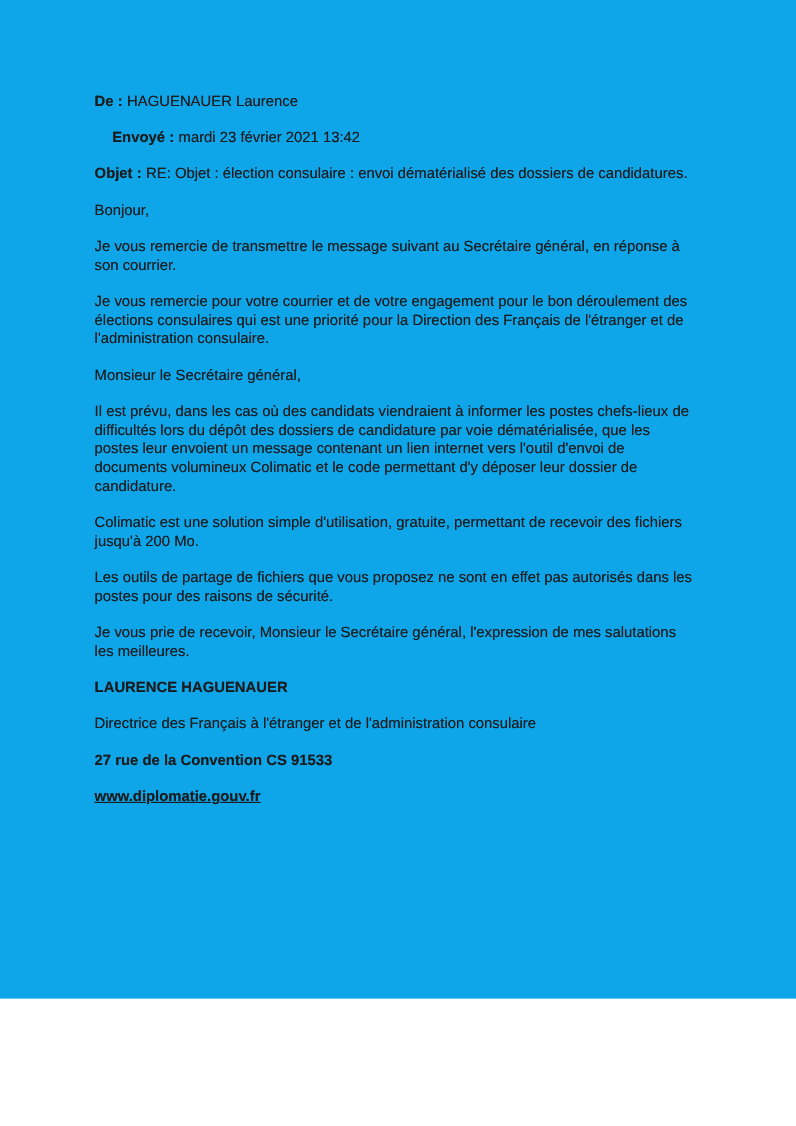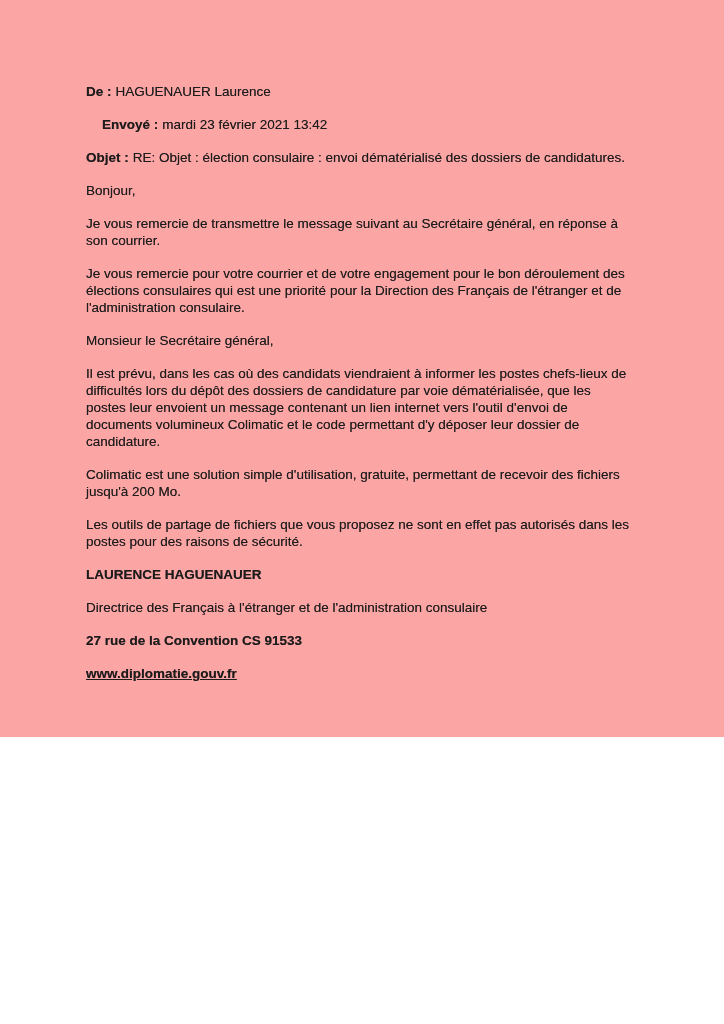--- a/index.html
+++ b/index.html
@@ -3,22 +3,22 @@
 <meta charset="utf-8">
 <style>
   html, body {
     margin: 0;
     padding: 0;
     background: #ffffff;
   }
   .page {
     position: relative;
     width: 724px;
-    height: 737px;
-    background: #fca5a5;
+    height: 908px;
+    background: #0ea5e9;
     overflow: hidden;
     font-family: "Liberation Sans", sans-serif;
   }
   .content {
     position: absolute;
     left: 86px;
     top: 83px;
     width: 545px;
     font-size: 13.5px;
     line-height: 17px;
@@ -59,20 +59,21 @@
     <p><span class="label">Objet :</span><span>RE: Objet : élection consulaire : envoi dématérialisé des dossiers de candidatures.</span></p>
 
     <p>Bonjour,</p>
 
     <p>Je vous remercie de transmettre le message suivant au Secrétaire général, en réponse à son courrier.</p>
     <p>Je vous remercie pour votre courrier et de votre engagement pour le bon déroulement des élections consulaires qui est une priorité pour la Direction des Français de l'étranger et de l'administration consulaire.</p>
     <p>Monsieur le Secrétaire général,</p>
     <p>Il est prévu, dans les cas où des candidats viendraient à informer les postes chefs-lieux de difficultés lors du dépôt des dossiers de candidature par voie dématérialisée, que les postes leur envoient un message contenant un lien internet vers l'outil d'envoi de documents volumineux Colimatic et le code permettant d'y déposer leur dossier de candidature.</p>
     <p>Colimatic est une solution simple d'utilisation, gratuite, permettant de recevoir des fichiers jusqu'à 200 Mo.</p>
     <p>Les outils de partage de fichiers que vous proposez ne sont en effet pas autorisés dans les postes pour des raisons de sécurité.</p>
+    <p>Je vous prie de recevoir, Monsieur le Secrétaire général, l'expression de mes salutations les meilleures.</p>
 
 
     <p class="sig-name">LAURENCE HAGUENAUER</p>
 
     <p>Directrice des Français à l'étranger et de l'administration consulaire</p>
 
     <p class="sig-address">27 rue de la Convention CS 91533</p>
 
 
     <p><a class="site">www.diplomatie.gouv.fr</a></p>

